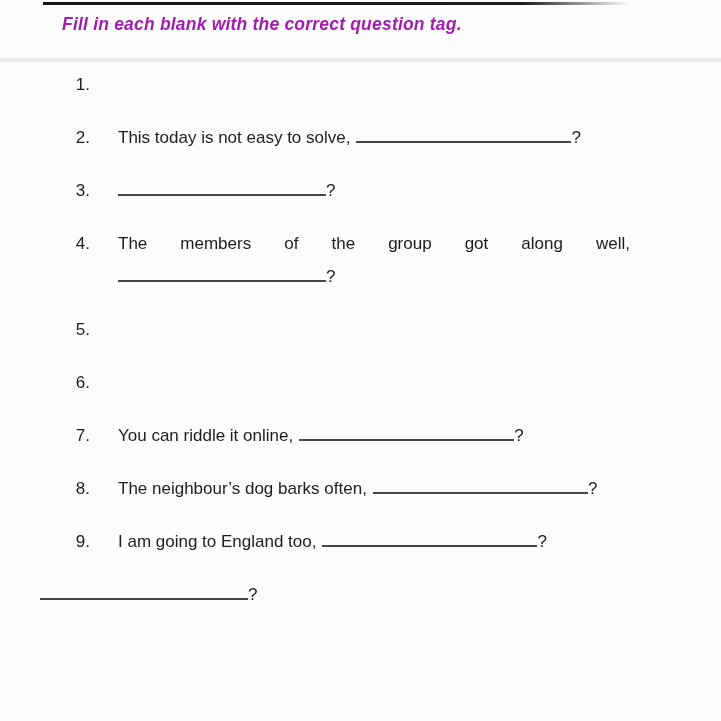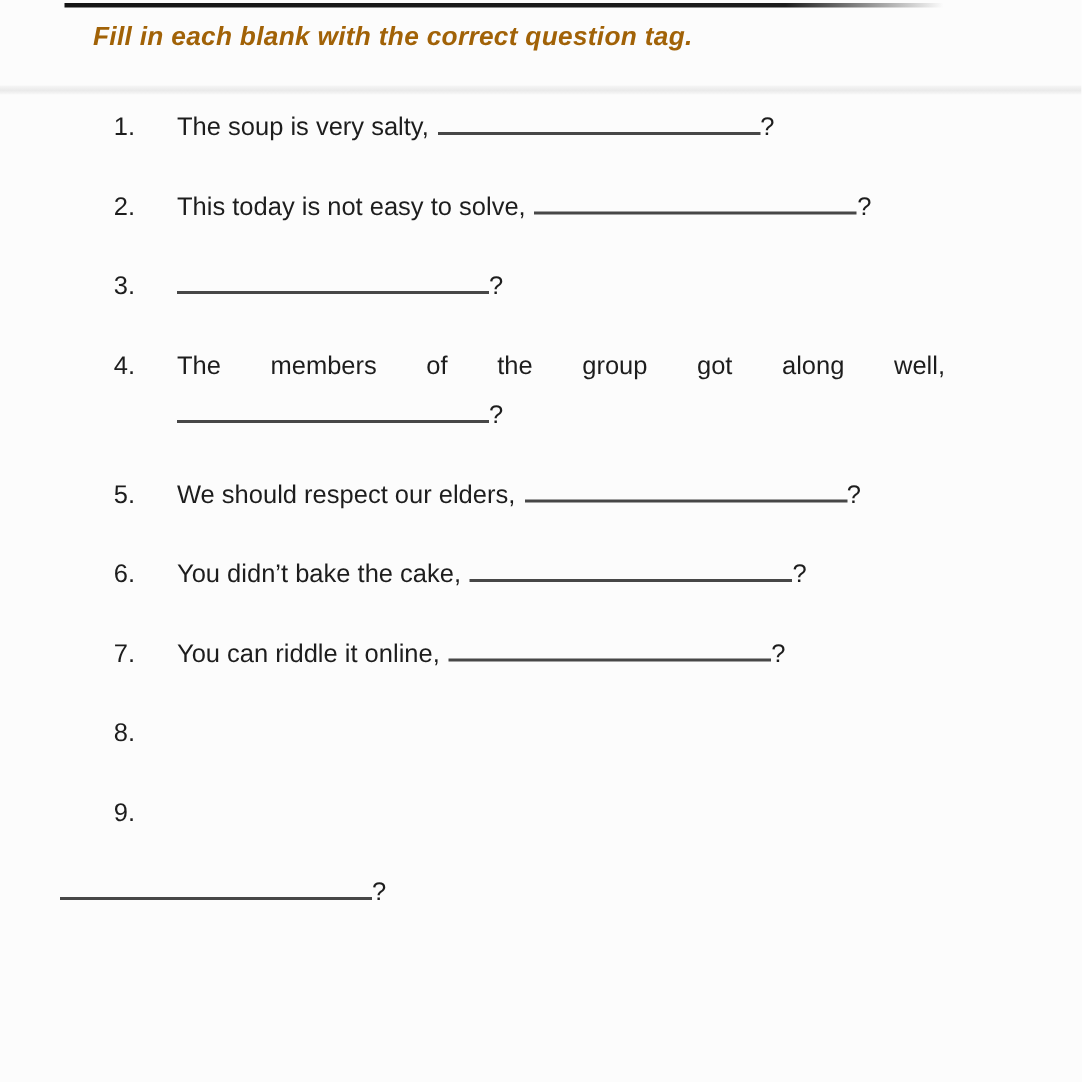--- a/index.html
+++ b/index.html
@@ -33,21 +33,21 @@
     background: linear-gradient(to bottom, #f6f6f6, #eaeaea 55%, #f8f8f8);
   }
   .title {
     position: absolute;
     left: 62px;
     top: 14px;
     font-size: 17.5px;
     font-weight: bold;
     font-style: italic;
     letter-spacing: 0.2px;
-    color: #a16207;
+    color: #a21caf;
     white-space: nowrap;
   }
   .items {
     position: absolute;
     left: 40px;
     top: 68px;
     width: 660px;
   }
   .item {
     display: flex;
@@ -99,23 +99,20 @@
 <div class="page">
   <div class="top-rule"></div>
   <div class="scan-band"></div>
 
   <div class="title">Fill in each blank with the correct question tag.</div>
 
   <div class="items">
 
     <div class="item">
       <div class="num">1.</div>
-      <div class="body">
-        <div class="line"><span>The soup is very salty,</span><span class="blank"></span><span class="qm">?</span></div>
-      </div>
     </div>
 
     <div class="item">
       <div class="num">2.</div>
       <div class="body">
         <div class="line"><span>This today is not easy to solve,</span><span class="blank"></span><span class="qm">?</span></div>
       </div>
     </div>
 
     <div class="item">
@@ -128,45 +125,45 @@
     <div class="item">
       <div class="num">4.</div>
       <div class="body">
         <div class="line justify">The members of the group got along well,</div>
         <div class="line"><span class="blank blank2"></span><span class="qm">?</span></div>
       </div>
     </div>
 
     <div class="item">
       <div class="num">5.</div>
-      <div class="body">
-        <div class="line"><span>We should respect our elders,</span><span class="blank"></span><span class="qm">?</span></div>
-      </div>
     </div>
 
     <div class="item">
       <div class="num">6.</div>
-      <div class="body">
-        <div class="line"><span>You didn’t bake the cake,</span><span class="blank"></span><span class="qm">?</span></div>
-      </div>
     </div>
 
     <div class="item">
       <div class="num">7.</div>
       <div class="body">
         <div class="line"><span>You can riddle it online,</span><span class="blank"></span><span class="qm">?</span></div>
       </div>
     </div>
 
     <div class="item">
       <div class="num">8.</div>
+      <div class="body">
+        <div class="line"><span>The neighbour’s dog barks often,</span><span class="blank"></span><span class="qm">?</span></div>
+      </div>
     </div>
 
     <div class="item">
       <div class="num">9.</div>
+      <div class="body">
+        <div class="line"><span>I am going to England too,</span><span class="blank"></span><span class="qm">?</span></div>
+      </div>
     </div>
 
     <div class="item">
       <div class="body">
         <div class="line"><span class="blank blank2"></span><span class="qm">?</span></div>
       </div>
     </div>
 
   </div>
 </div>

